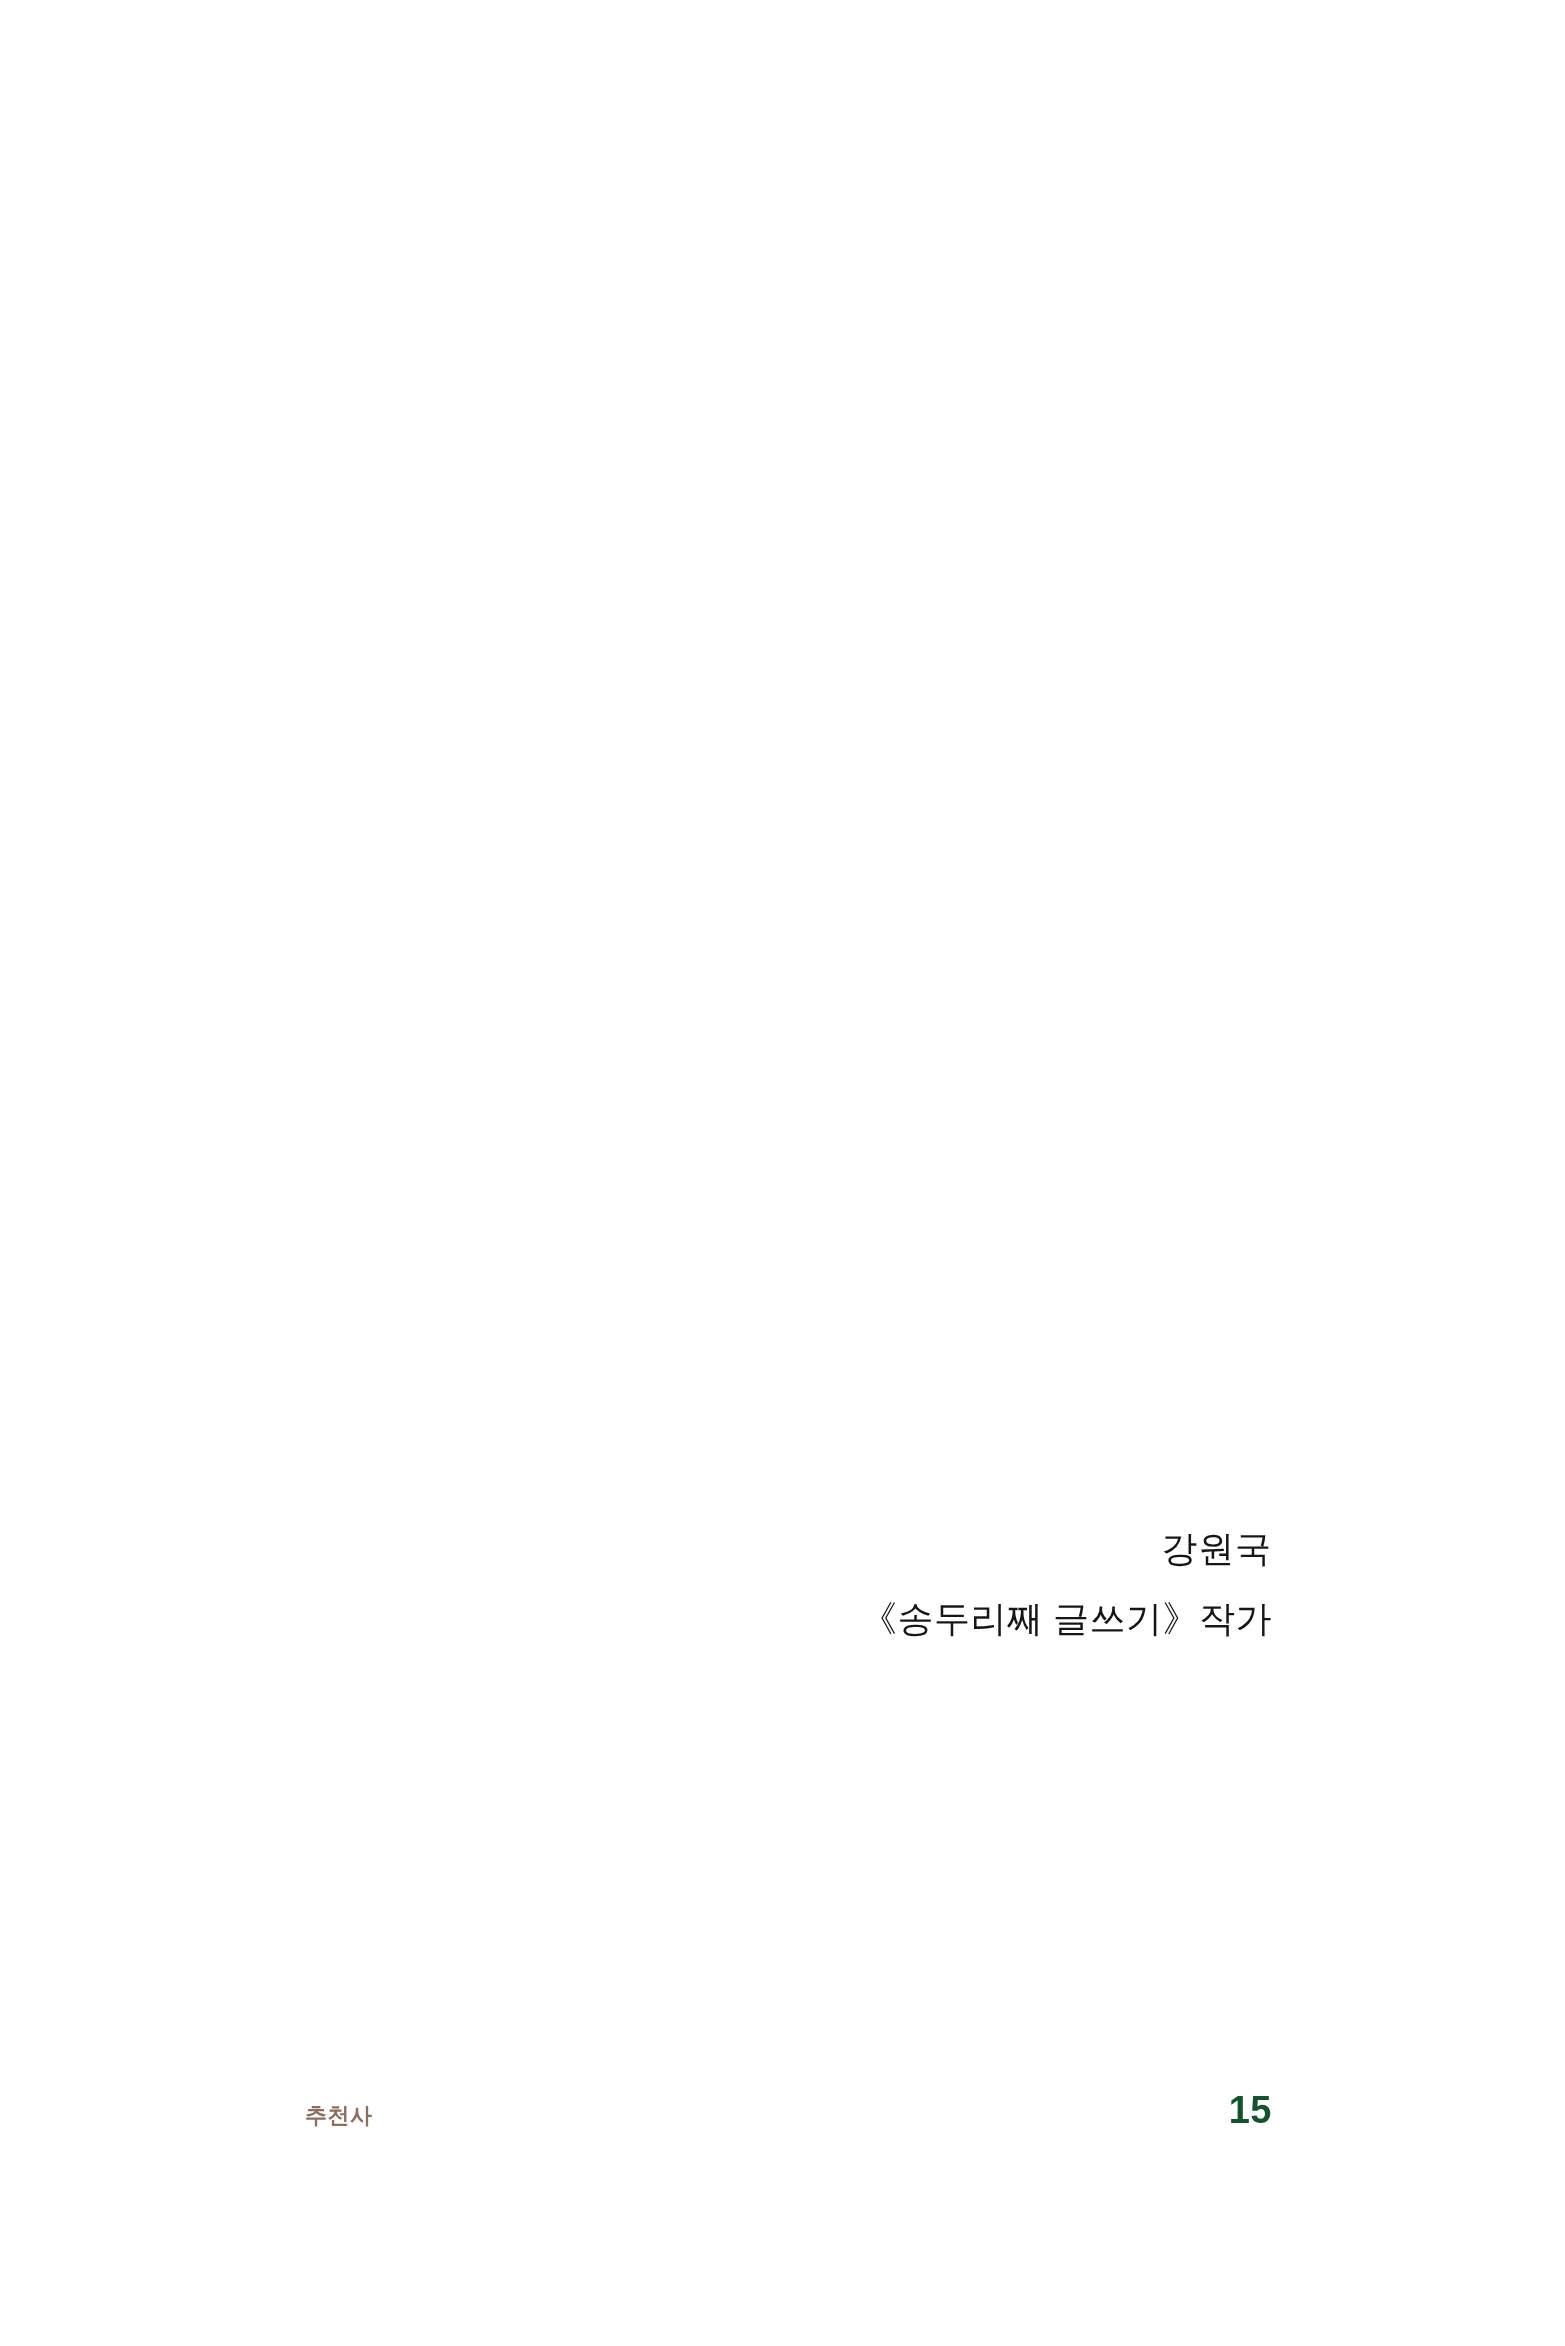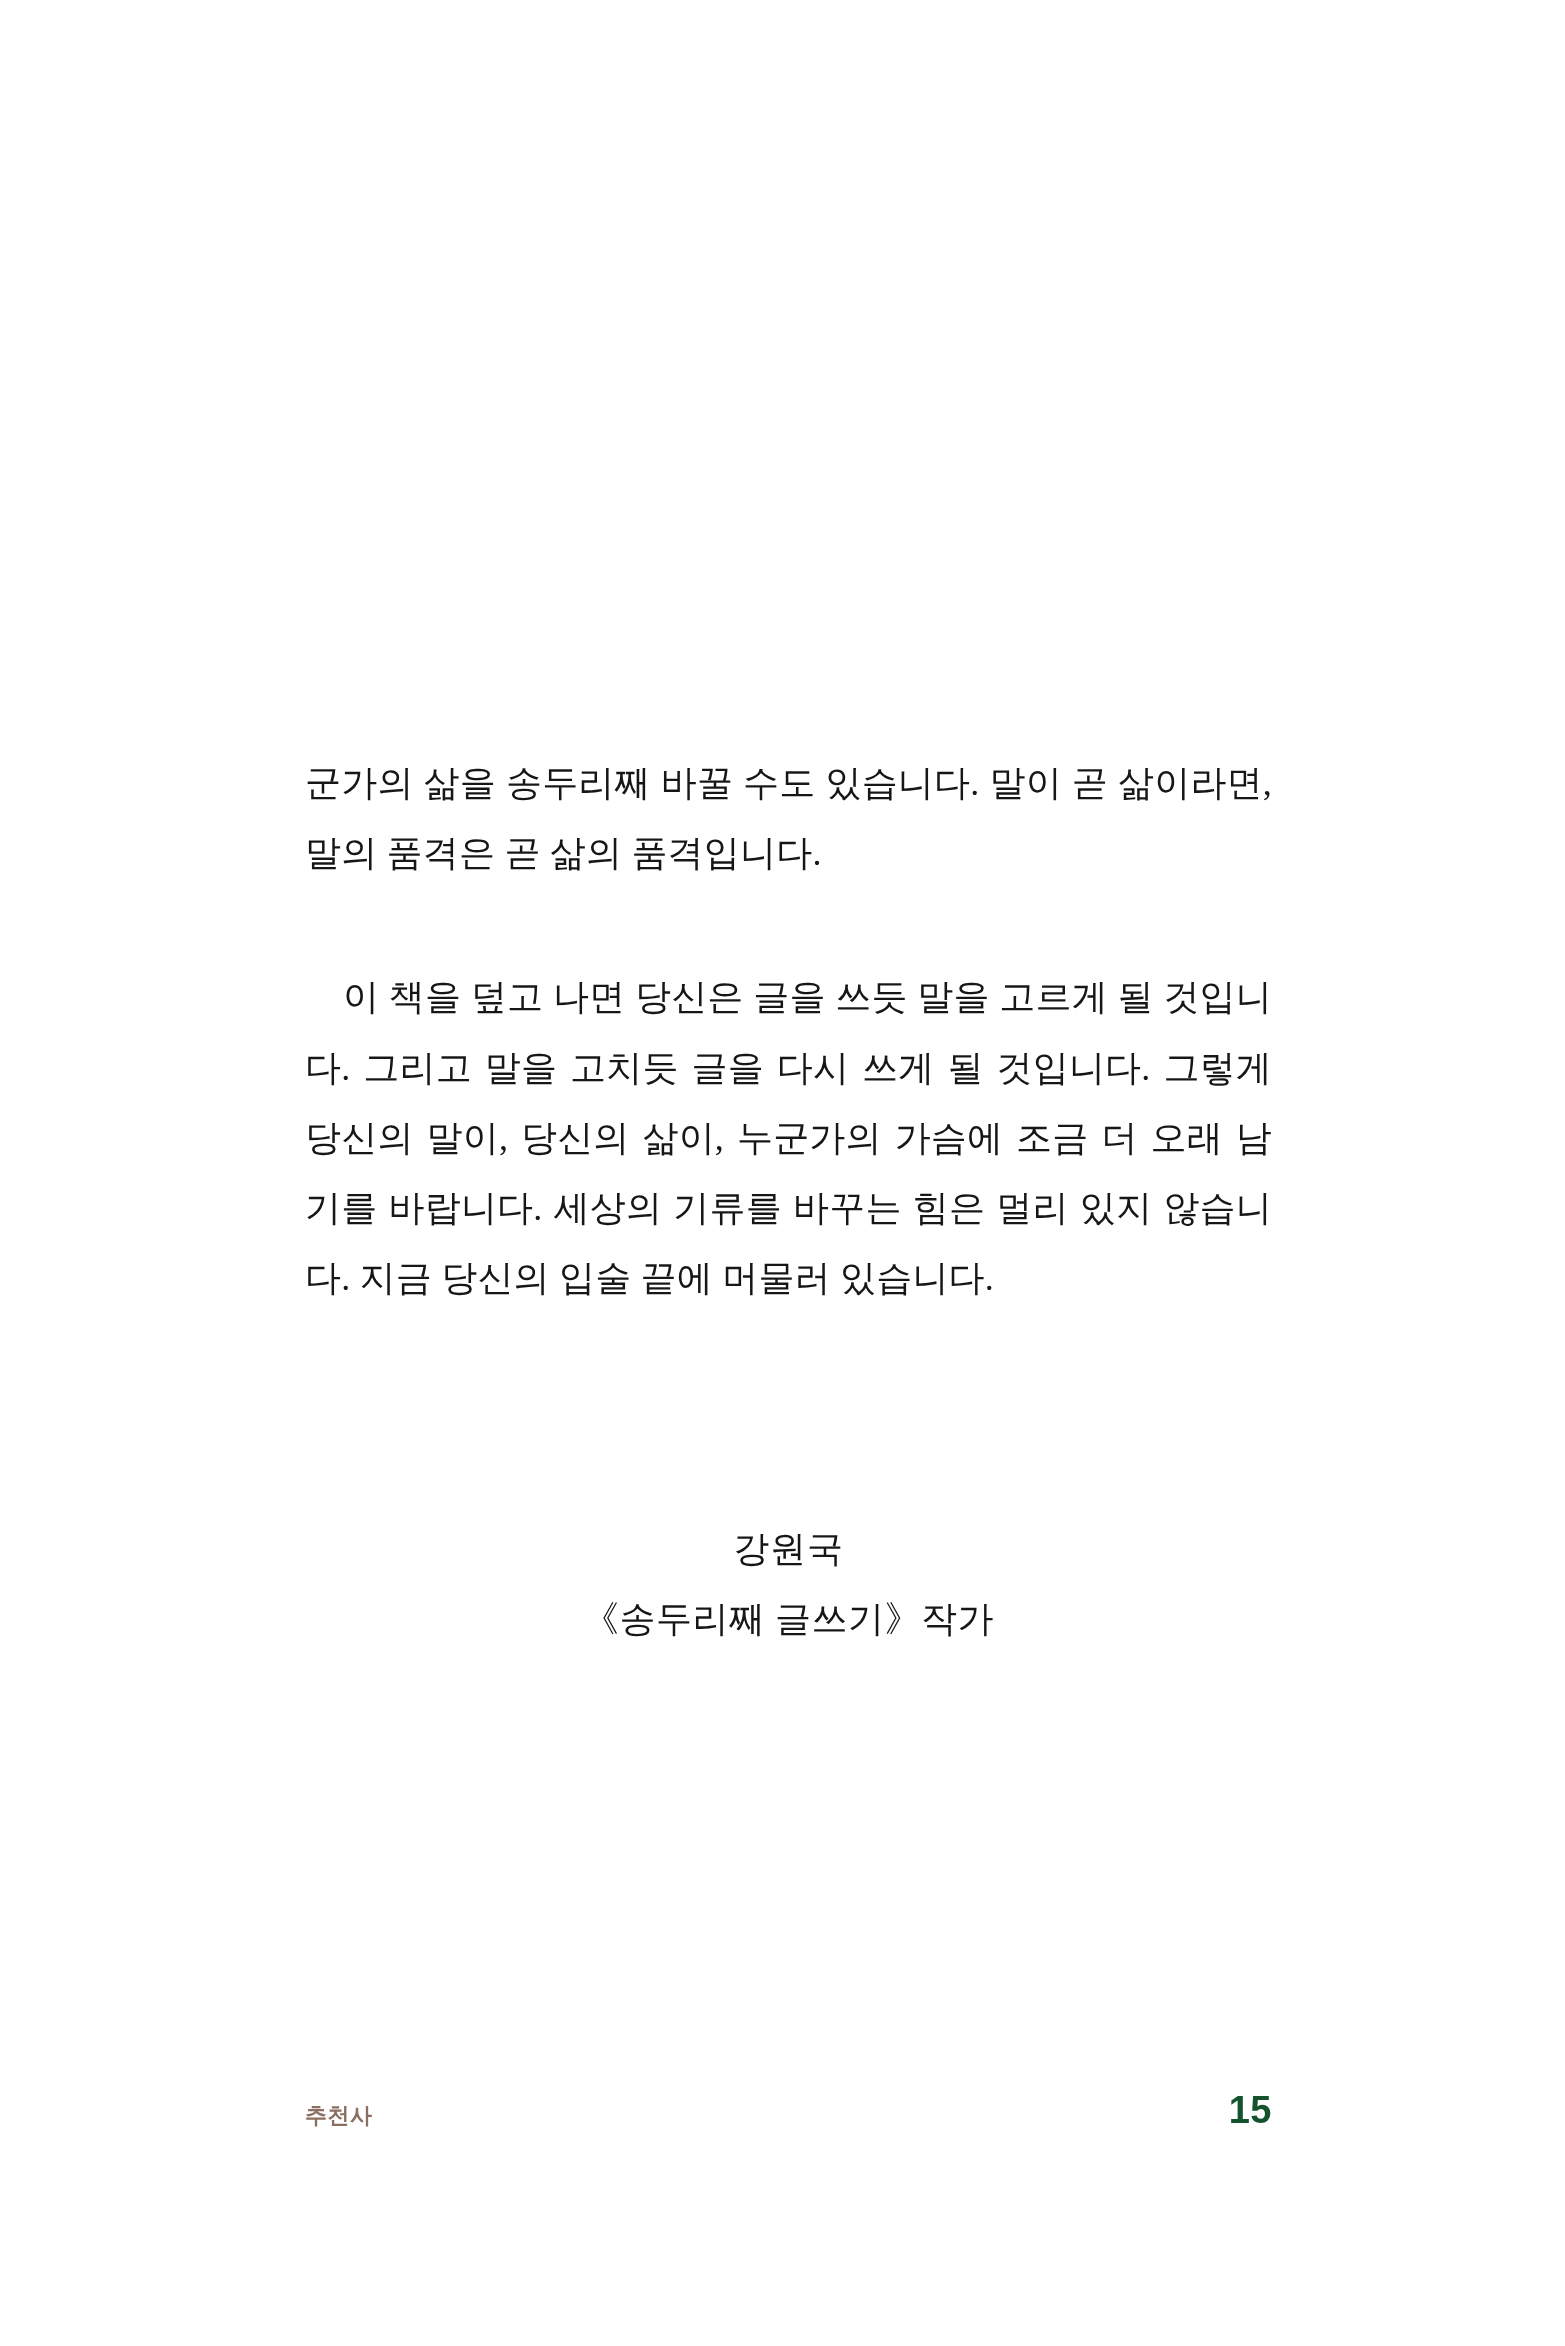--- a/index.html
+++ b/index.html
@@ -48,21 +48,21 @@
 
   .para-gap {
     height: 74px;
   }
 
   .signature {
     position: absolute;
     left: 305px;
     top: 1514px;
     width: 967px;
-    text-align: center;
+    text-align: right;
     font-size: 36px;
     line-height: 1.95;
     color: #161616;
   }
 
   .sig-name {
     display: block;
     letter-spacing: 0.9px;
   }
 
@@ -100,25 +100,20 @@
     font-weight: bold;
     color: #14532d;
     letter-spacing: 0.5px;
   }
 </style>
 </head>
 <body>
 
 <div class="page">
 
-  <div class="content">
-    <p class="para">군가의 삶을 송두리째 바꿀 수도 있습니다. 말이 곧 삶이라면, 말의 품격은 곧 삶의 품격입니다.</p>
-    <div class="para-gap"></div>
-    <p class="para indent">이 책을 덮고 나면 당신은 글을 쓰듯 말을 고르게 될 것입니다. 그리고 말을 고치듯 글을 다시 쓰게 될 것입니다. 그렇게 당신의 말이, 당신의 삶이, 누군가의 가슴에 조금 더 오래 남기를 바랍니다. 세상의 기류를 바꾸는 힘은 멀리 있지 않습니다. 지금 당신의 입술 끝에 머물러 있습니다.</p>
-  </div>
 
   <div class="signature">
     <span class="sig-name">강원국</span>
     <span class="sig-work">《송두리째 글쓰기》작가</span>
   </div>
 
   <div class="footer">
     <span class="footer-label">추천사</span>
     <span class="footer-page">15</span>
   </div>

